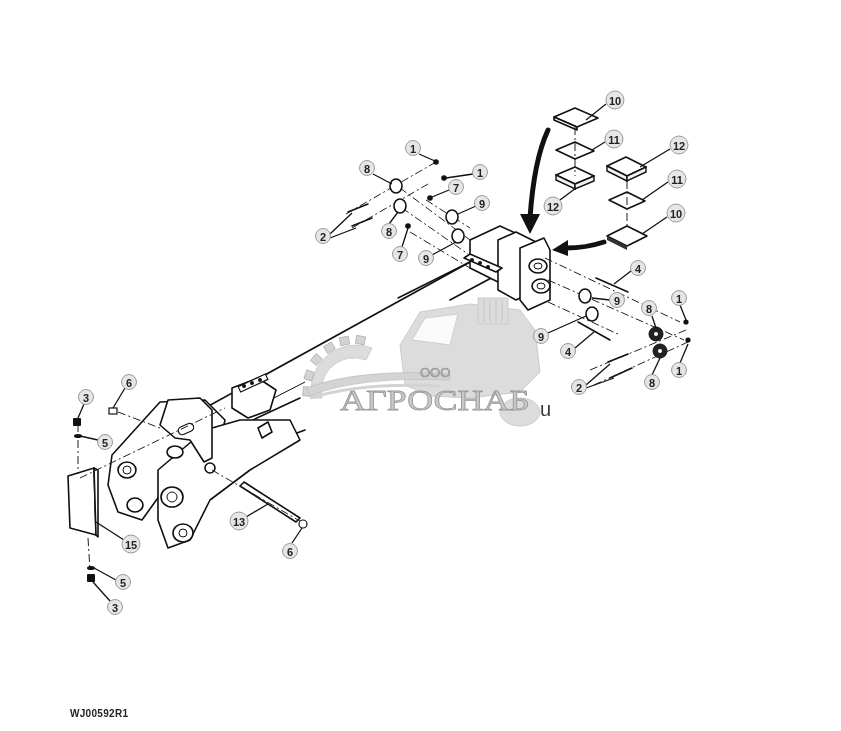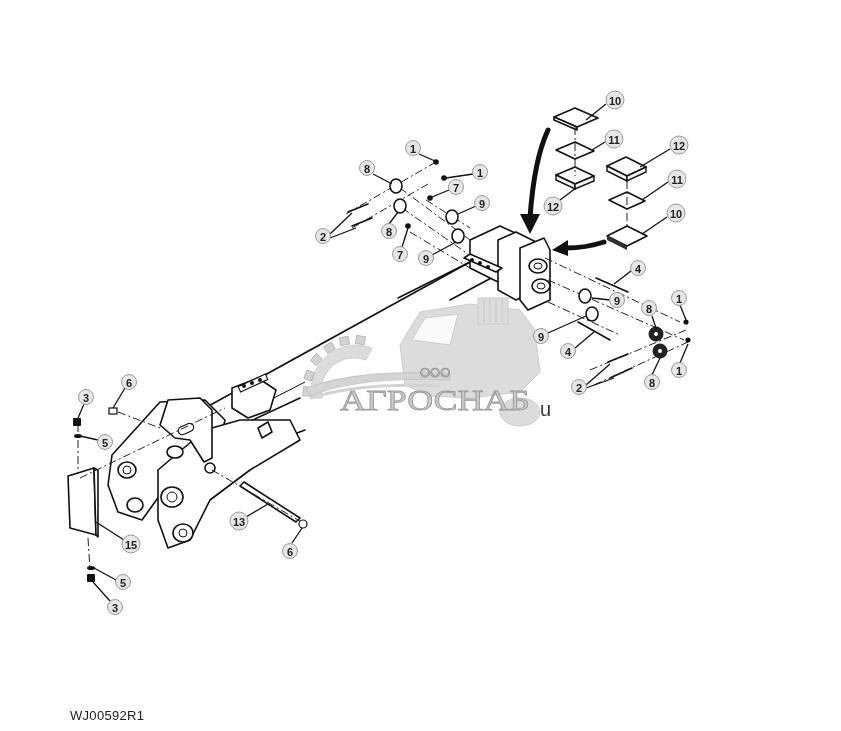--- a/index.html
+++ b/index.html
@@ -11,21 +11,21 @@
   .part { fill: #fff; stroke: #111; stroke-width: 1.6; stroke-linejoin: round; }
   .part-grey { fill: #f2f2f2; stroke: #111; stroke-width: 1.4; }
   .leader { stroke: #111; stroke-width: 1.3; }
   .arrow { stroke: #111; stroke-width: 5; fill: none; stroke-linecap: round; }
   .callout-circle { fill: #e6e6e6; stroke: #9a9a9a; stroke-width: 1; }
   .callout-text { font-family: "Liberation Sans", sans-serif; font-weight: bold; font-size: 11px; fill: #222; text-anchor: middle; dominant-baseline: central; }
   .wm { fill: #d9d9d9; stroke: #c6c6c6; stroke-width: 1; }
   .wm-text { font-family: "Liberation Serif", serif; font-size: 30px; fill: #c4c4c4; stroke: #8e8e8e; stroke-width: 0.8; }
   .wm-small { font-family: "Liberation Sans", sans-serif; font-size: 13px; fill: #bcbcbc; stroke: #7a7a7a; stroke-width: 0.6; }
   .wm-u { font-family: "Liberation Sans", sans-serif; font-size: 20px; fill: #222; }
-  .figure-id { position: absolute; left: 70px; top: 708px; font-family: "Liberation Sans", sans-serif; font-weight: normal; font-size: 13px; color: #222; letter-spacing: 0.3px; }
+  .figure-id { position: absolute; left: 70px; top: 708px; font-family: "Liberation Sans", sans-serif; font-weight: bold; font-size: 10px; color: #222; letter-spacing: 0.3px; }
 </style>
 </head>
 <body>
 
 <svg id="diagram" viewBox="0 0 841 731" xmlns="http://www.w3.org/2000/svg">
 
   <g opacity="0.9">
 
     <g>
       <polygon class="wm" points="400,345 420,312 470,304 520,310 535,330 540,372 520,392 470,398 430,396 405,385"></polygon>

